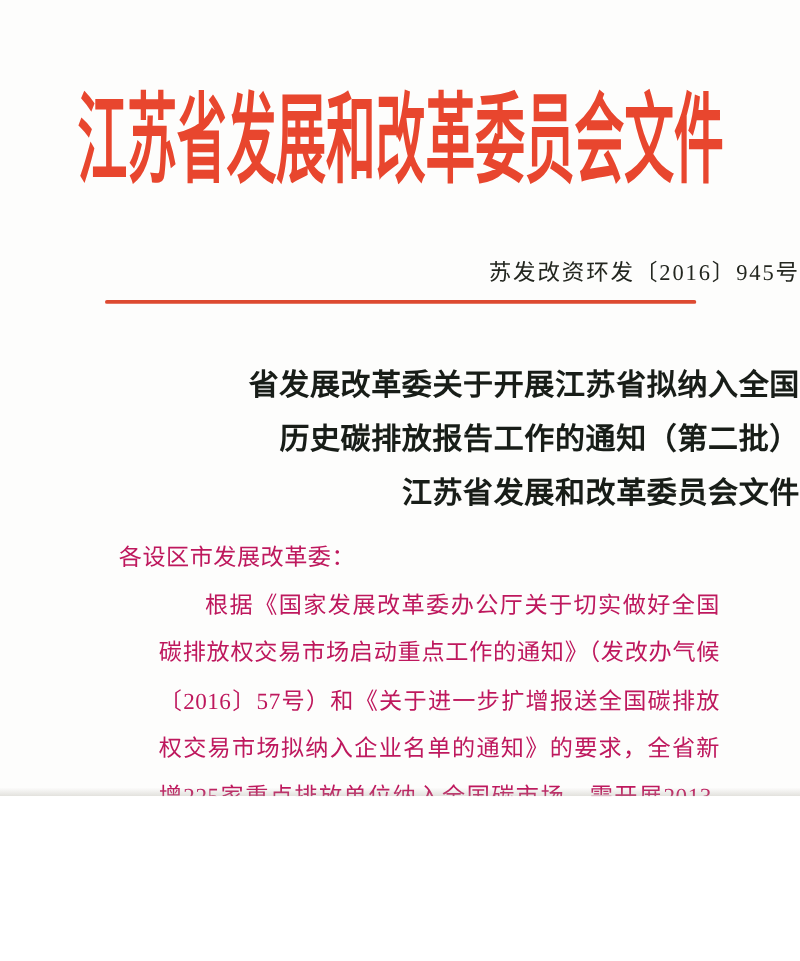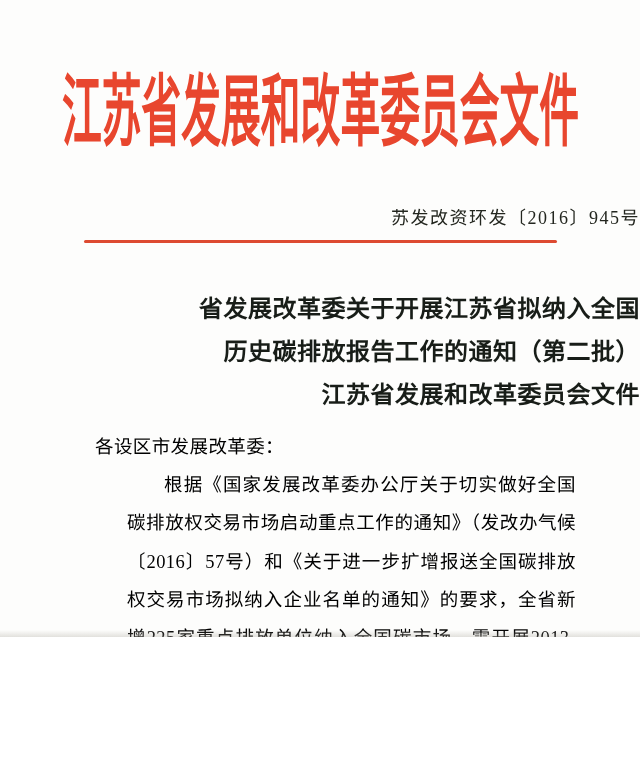--- a/index.html
+++ b/index.html
@@ -38,21 +38,21 @@
   
   .notice-title{
     position:absolute;top:288px;left:0;right:0;
     margin:0;text-align:right;
     font-size:24px;font-weight:bold;color:#181d18;
     line-height:43px;letter-spacing:0.5px;
   }
   
   .body{
     position:absolute;top:428px;left:95px;width:481px;
-    font-size:18.5px;line-height:38.2px;color:#000000;
+    font-size:18.5px;line-height:38.2px;color:#be185d;
     letter-spacing:0.4px;
   }
   .body p{margin:0;}
   .body .para{
     text-indent:2em;
     text-align:justify;
     text-justify:inter-ideograph;
     margin-left:32px;
   }
   

